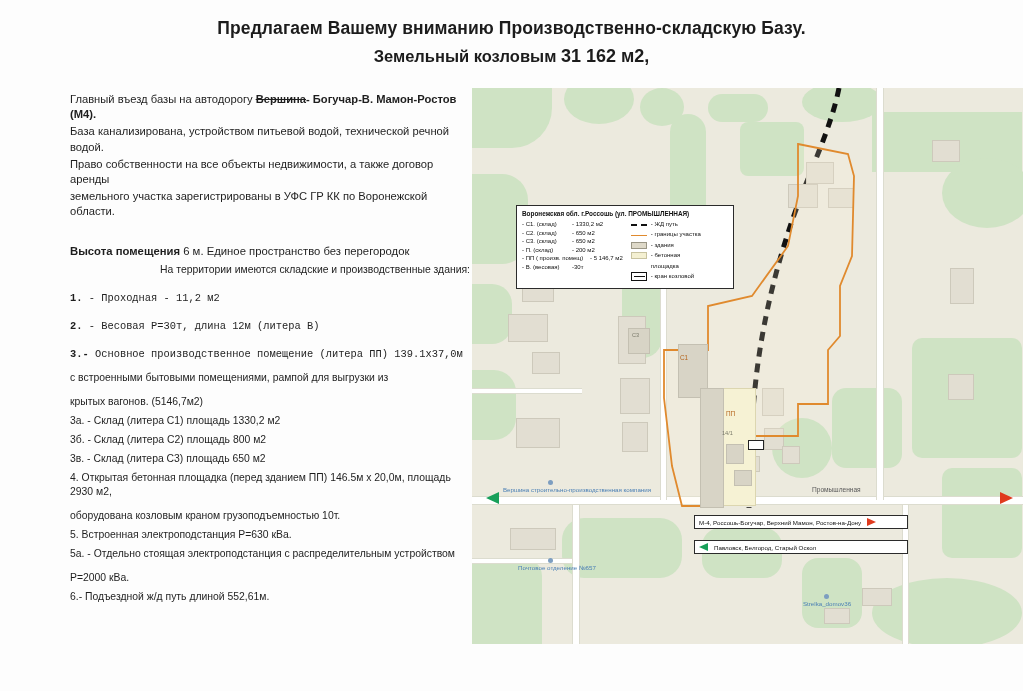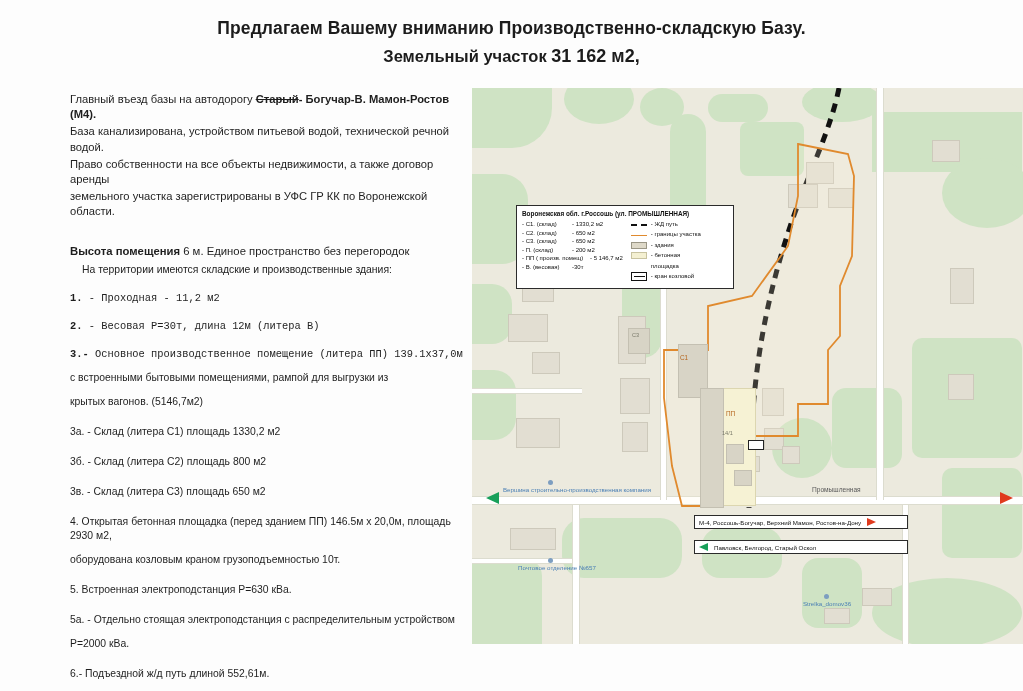--- a/index.html
+++ b/index.html
@@ -58,32 +58,33 @@
     font-size: 11.3px;
     line-height: 15px;
     margin: 0;
   }
   .hh b { font-weight: bold; }
   .sub {
     font-size: 10.4px;
     line-height: 14px;
     margin: 4px 0 0 12px;
     color: #222;
+    text-align: right;
   }
   .item {
     font-size: 10.4px;
     line-height: 14px;
     margin-top: 14px;
     font-family: Liberation Mono, monospace;
   }
   .item .num { font-weight: bold; }
   .item2 {
     font-size: 10.4px;
     line-height: 14px;
-    margin-top: 16px;
+    margin-top: 5px;
   }
   .cont {
     font-size: 10.4px;
     line-height: 14px;
     margin-top: 10px;
   }
 
   
   .map {
     position: absolute;
@@ -267,27 +268,27 @@
   }
 </style>
 </head>
 <body>
 
 <div class="page">
 
   <div class="header">
     <div class="line1">Предлагаем Вашему вниманию Производственно-складскую Базу.</div>
     <div class="line2">
-      <span>Земельный участок </span><span class="big">31 162 м2,</span>
+      <span>Земельный козловым </span><span class="big">31 162 м2,</span>
     </div>
   </div>
 
   <div class="textcol">
     <p class="p-intro">
-      <span>Главный въезд базы на автодорогу </span><span class="strike bold">Старый</span><span class="bold">- Богучар-В. Мамон-Ростов (М4).</span>
+      <span>Главный въезд базы на автодорогу </span><span class="strike bold">Вершина</span><span class="bold">- Богучар-В. Мамон-Ростов (М4).</span>
     </p>
     <p class="p-intro">База канализирована, устройством питьевой водой, технической речной водой.</p>
     <p class="p-intro">Право собственности на все объекты недвижимости, а также договор аренды</p>
     <p class="p-intro">земельного участка зарегистрированы в УФС ГР КК по Воронежской области.</p>
 
     <div class="blk">
       <p class="hh">
         <b>Высота помещения</b><span> 6 м. </span><span>Единое пространство без перегородок</span>
       </p>
       <p class="sub">На территории имеются складские и производственные здания:</p>

